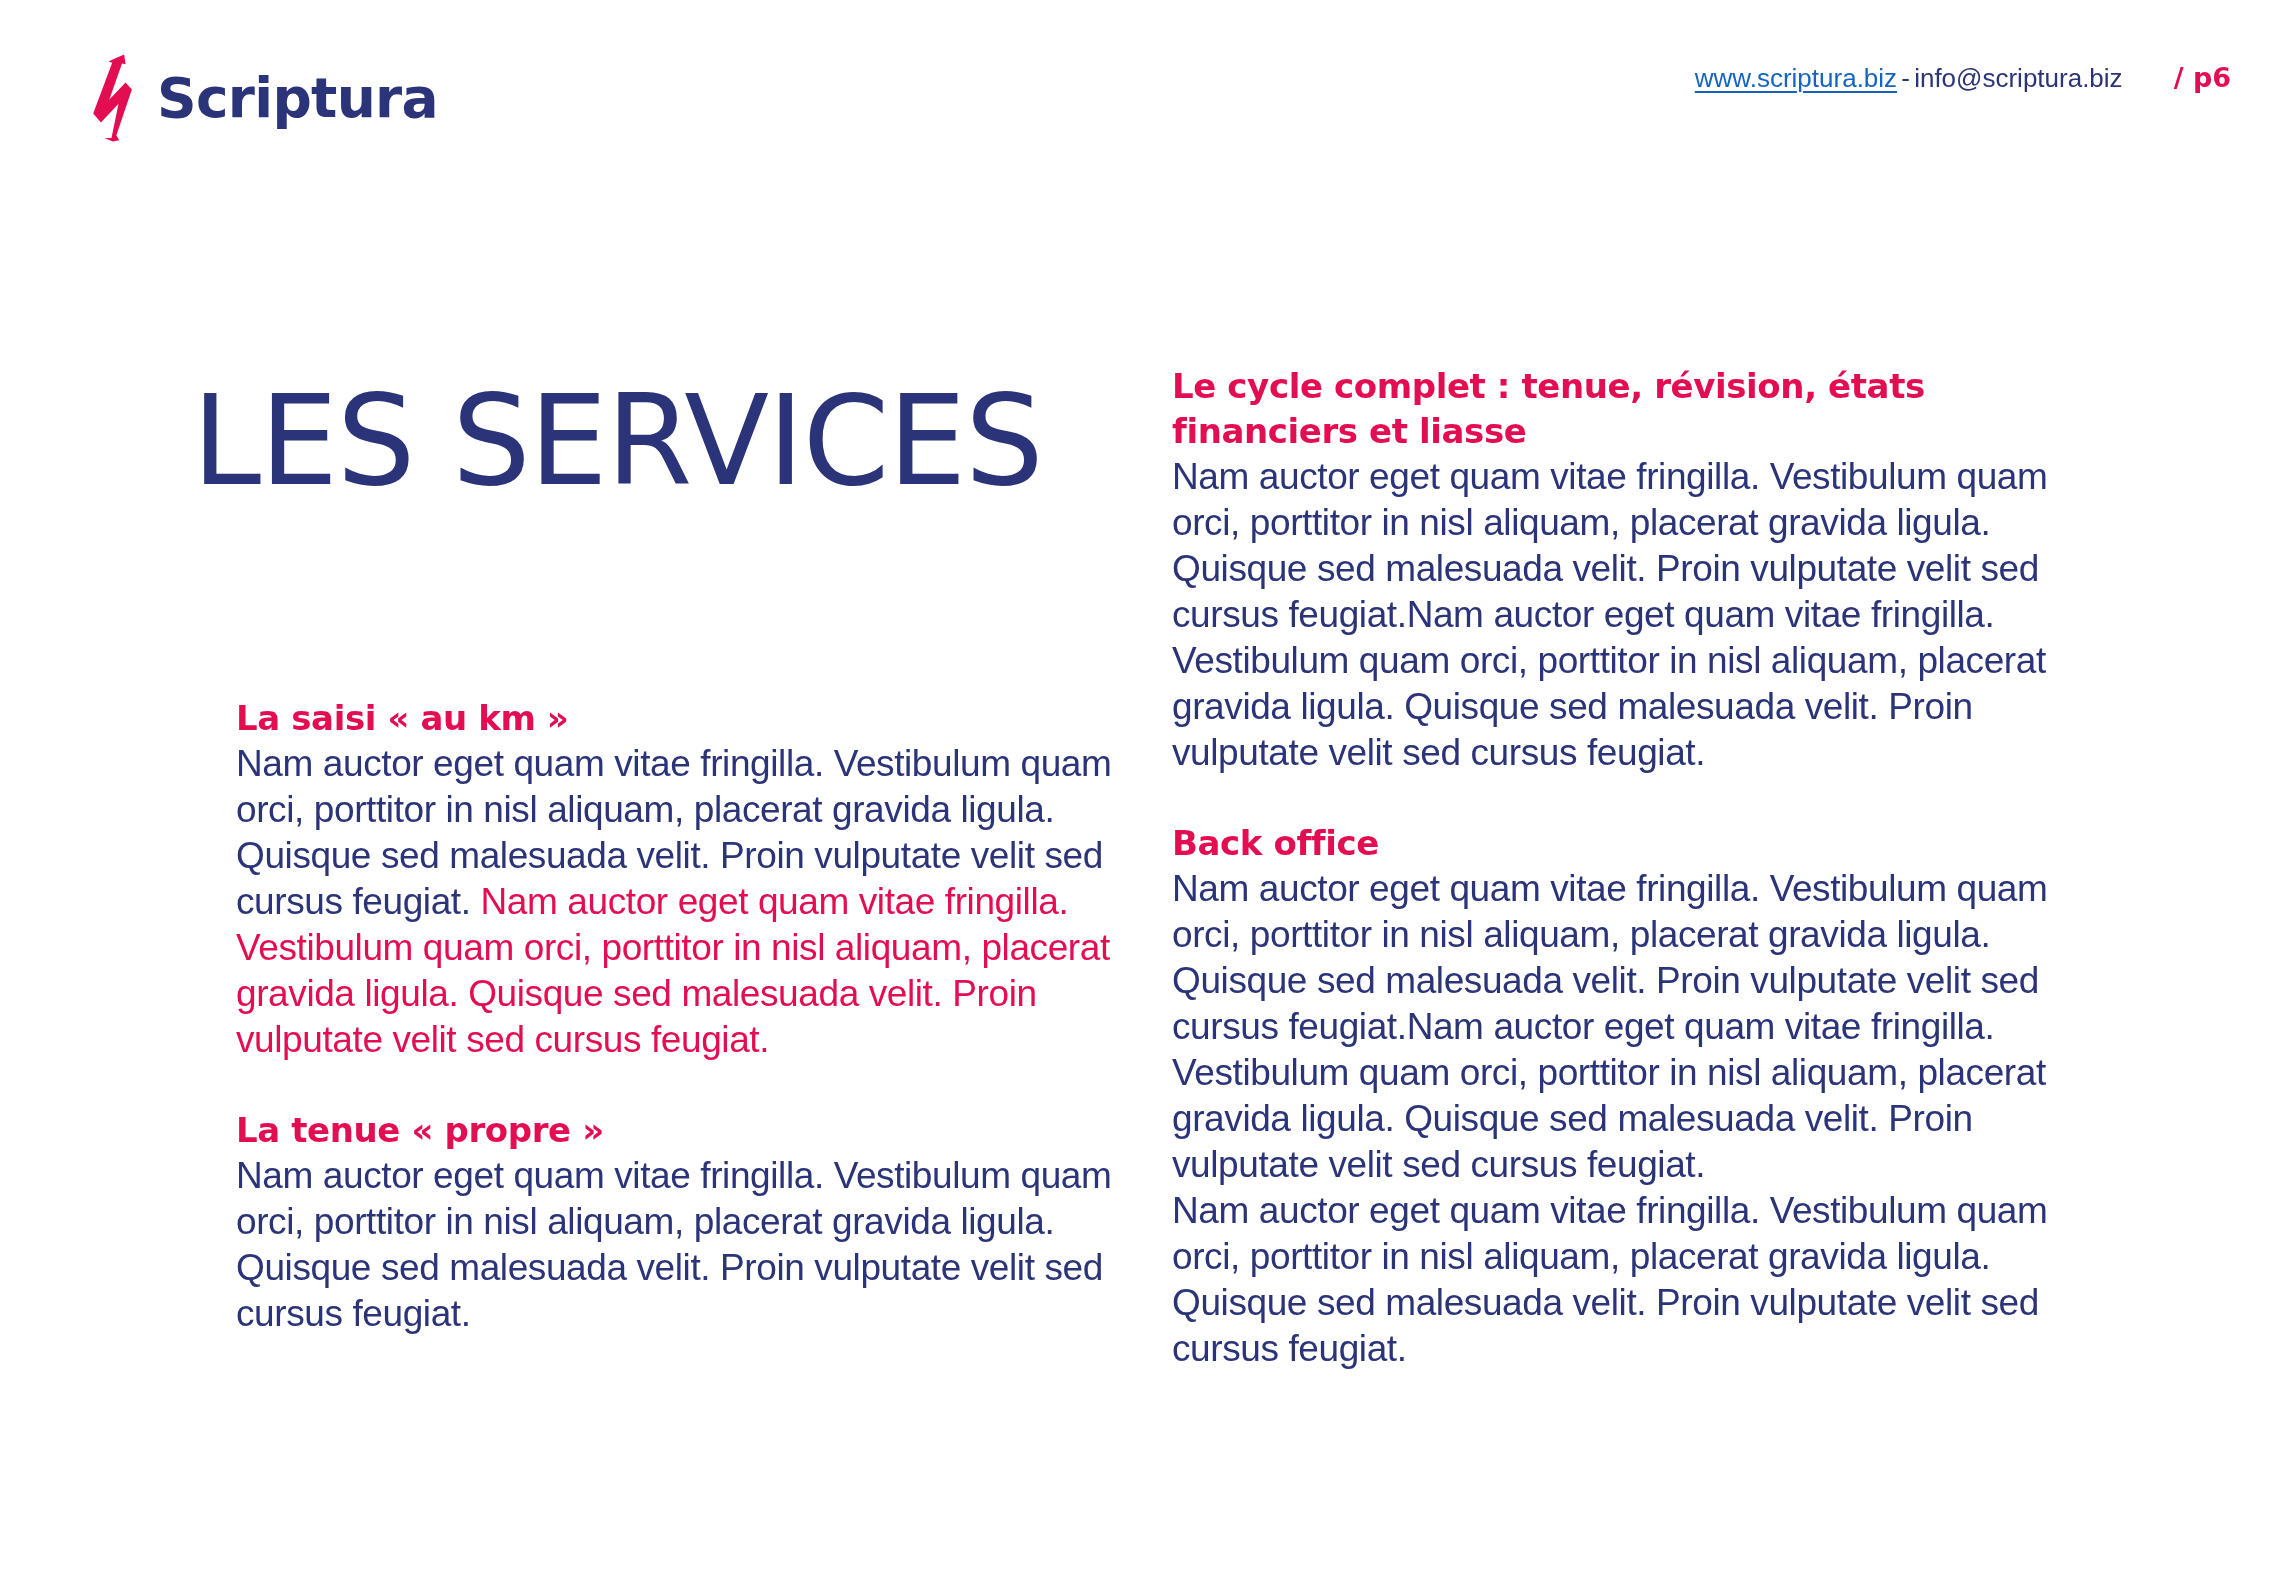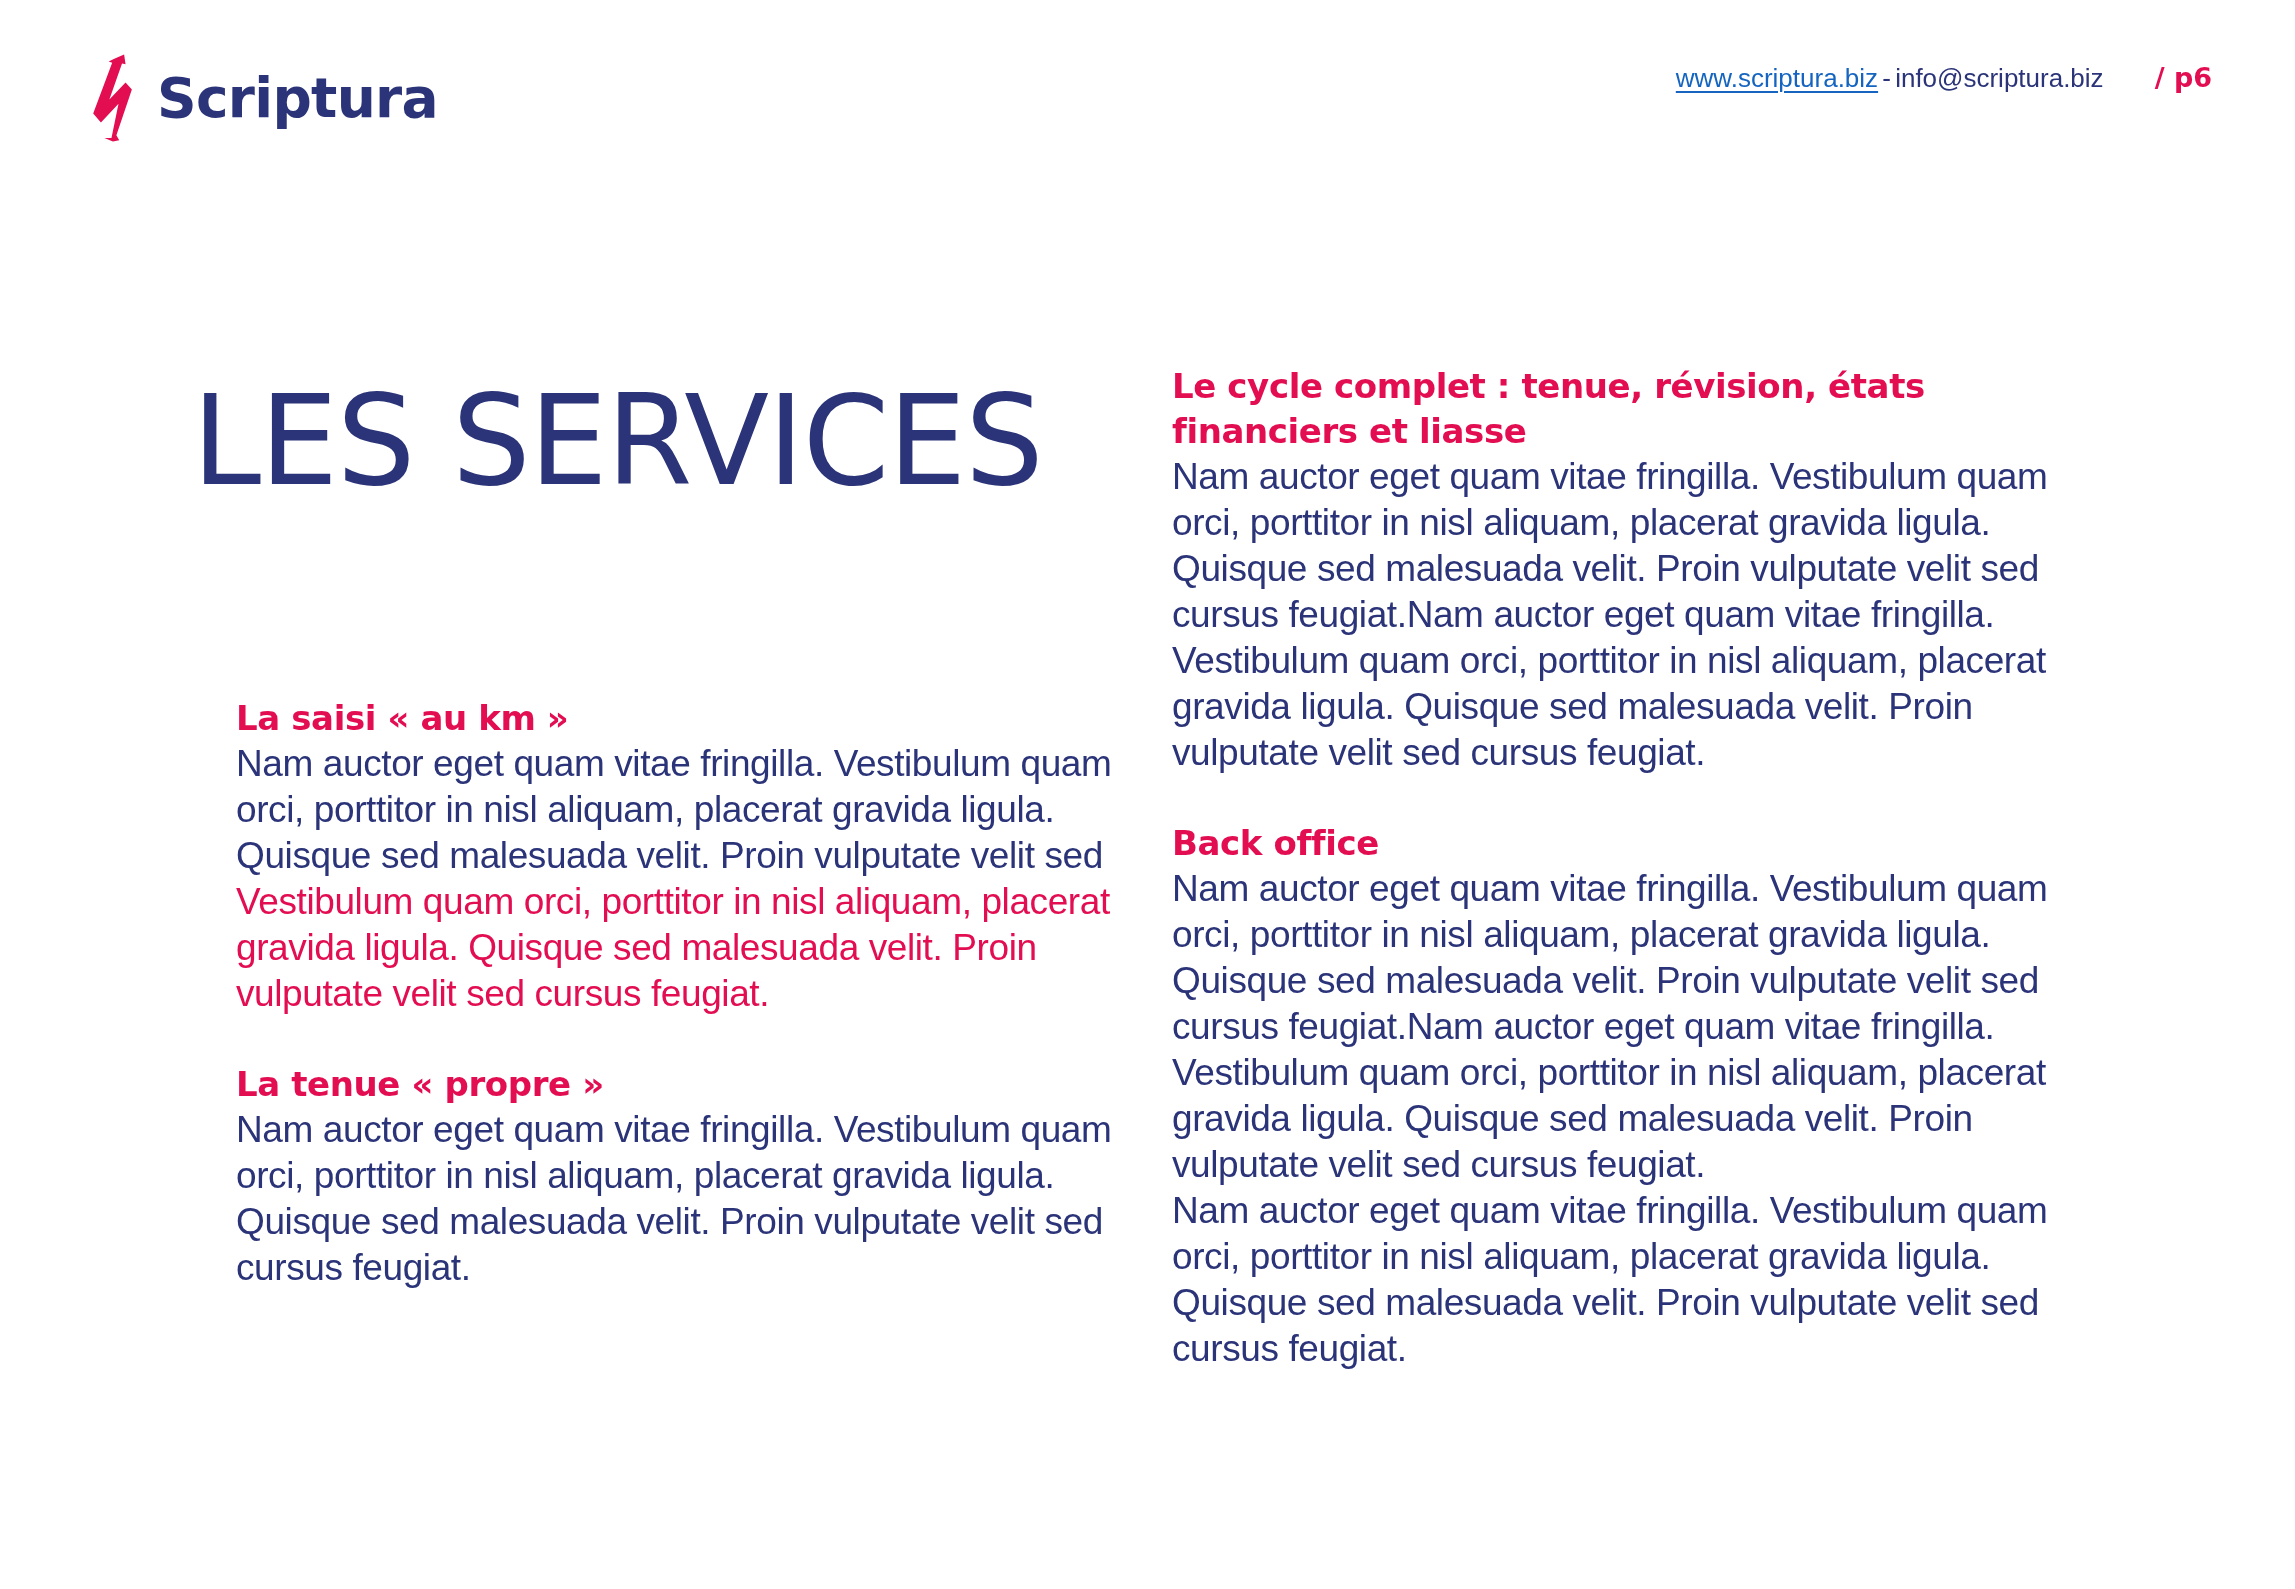--- a/index.html
+++ b/index.html
@@ -2,21 +2,21 @@
 <html style="font-size:11.3px"><head>
 <meta charset="utf-8">
 <style>
   html, body { margin:0; padding:0; }
   body { width:2295px; height:1589px; background:#ffffff; position:relative; overflow:hidden;
          font-family:"DejaVu Sans", sans-serif; color:#2B3478; }
   .logo { position:absolute; left:90px; top:52px; height:92px; display:flex; align-items:center; }
   .logo svg { width:57px; height:90px; }
   .logo-text { font-family:"DejaVu Sans", sans-serif; font-weight:bold; font-size:55px; color:#2B3478;
                margin-left:10px; letter-spacing:-0.7px; line-height:1; }
-  .topright { position:absolute; top:62px; right:83px; font-family:"Liberation Sans", sans-serif;
+  .topright { position:absolute; top:62px; right:64px; font-family:"Liberation Sans", sans-serif;
               font-size:26px; color:#2B3478; display:flex; align-items:baseline; white-space:nowrap; }
   .topright a { color:#1565C0; text-decoration:underline; text-decoration-thickness:2.1px; text-underline-offset:4.2px; }
   .topright .sep { margin:0 4.2px; }
   .topright .page { color:#E30D52; font-weight:bold; margin-left:51px; font-family:"DejaVu Sans", sans-serif; font-size:27px; }
   .title { position:absolute; left:192px; top:367px; margin:0; font-family:"DejaVu Sans", sans-serif;
            font-weight:normal; font-size:124px; line-height:148px; color:#2B3478; letter-spacing:-1.4px; }
   .title span { display:block; }
   .col { position:absolute; width:946px; }
   .col-left { left:196px; top:696px;margin-left:40px; }
   .col-right { left:1172px; top:364px; }
@@ -49,20 +49,21 @@
   <span>LES SERVICES</span>
 </h1>
 
 <div class="col col-left">
   <div class="section">
     <h3>La saisi « au km »</h3>
     <div class="body">
         <div class="line"><span class="navy">Nam auctor eget quam vitae fringilla.  Vestibulum quam</span></div>
         <div class="line"><span class="navy">orci, porttitor  in nisl aliquam, placerat gravida ligula.</span></div>
         <div class="line"><span class="navy">Quisque sed malesuada velit. Proin vulputate velit sed</span></div>
+        <div class="line"><span class="navy">cursus feugiat. </span><span class="pink">Nam auctor eget quam vitae fringilla.</span></div>
         <div class="line"><span class="pink">Vestibulum quam orci, porttitor  in nisl aliquam, placerat</span></div>
         <div class="line"><span class="pink">gravida ligula. Quisque sed malesuada velit. Proin</span></div>
         <div class="line"><span class="pink">vulputate velit sed cursus feugiat.</span></div>
       </div>
   </div>
   <div class="section">
     <h3>La tenue « propre »</h3>
     <div class="body">
         <div class="line"><span class="navy">Nam auctor eget quam vitae fringilla.  Vestibulum quam</span></div>
         <div class="line"><span class="navy">orci, porttitor  in nisl aliquam, placerat gravida ligula.</span></div>

